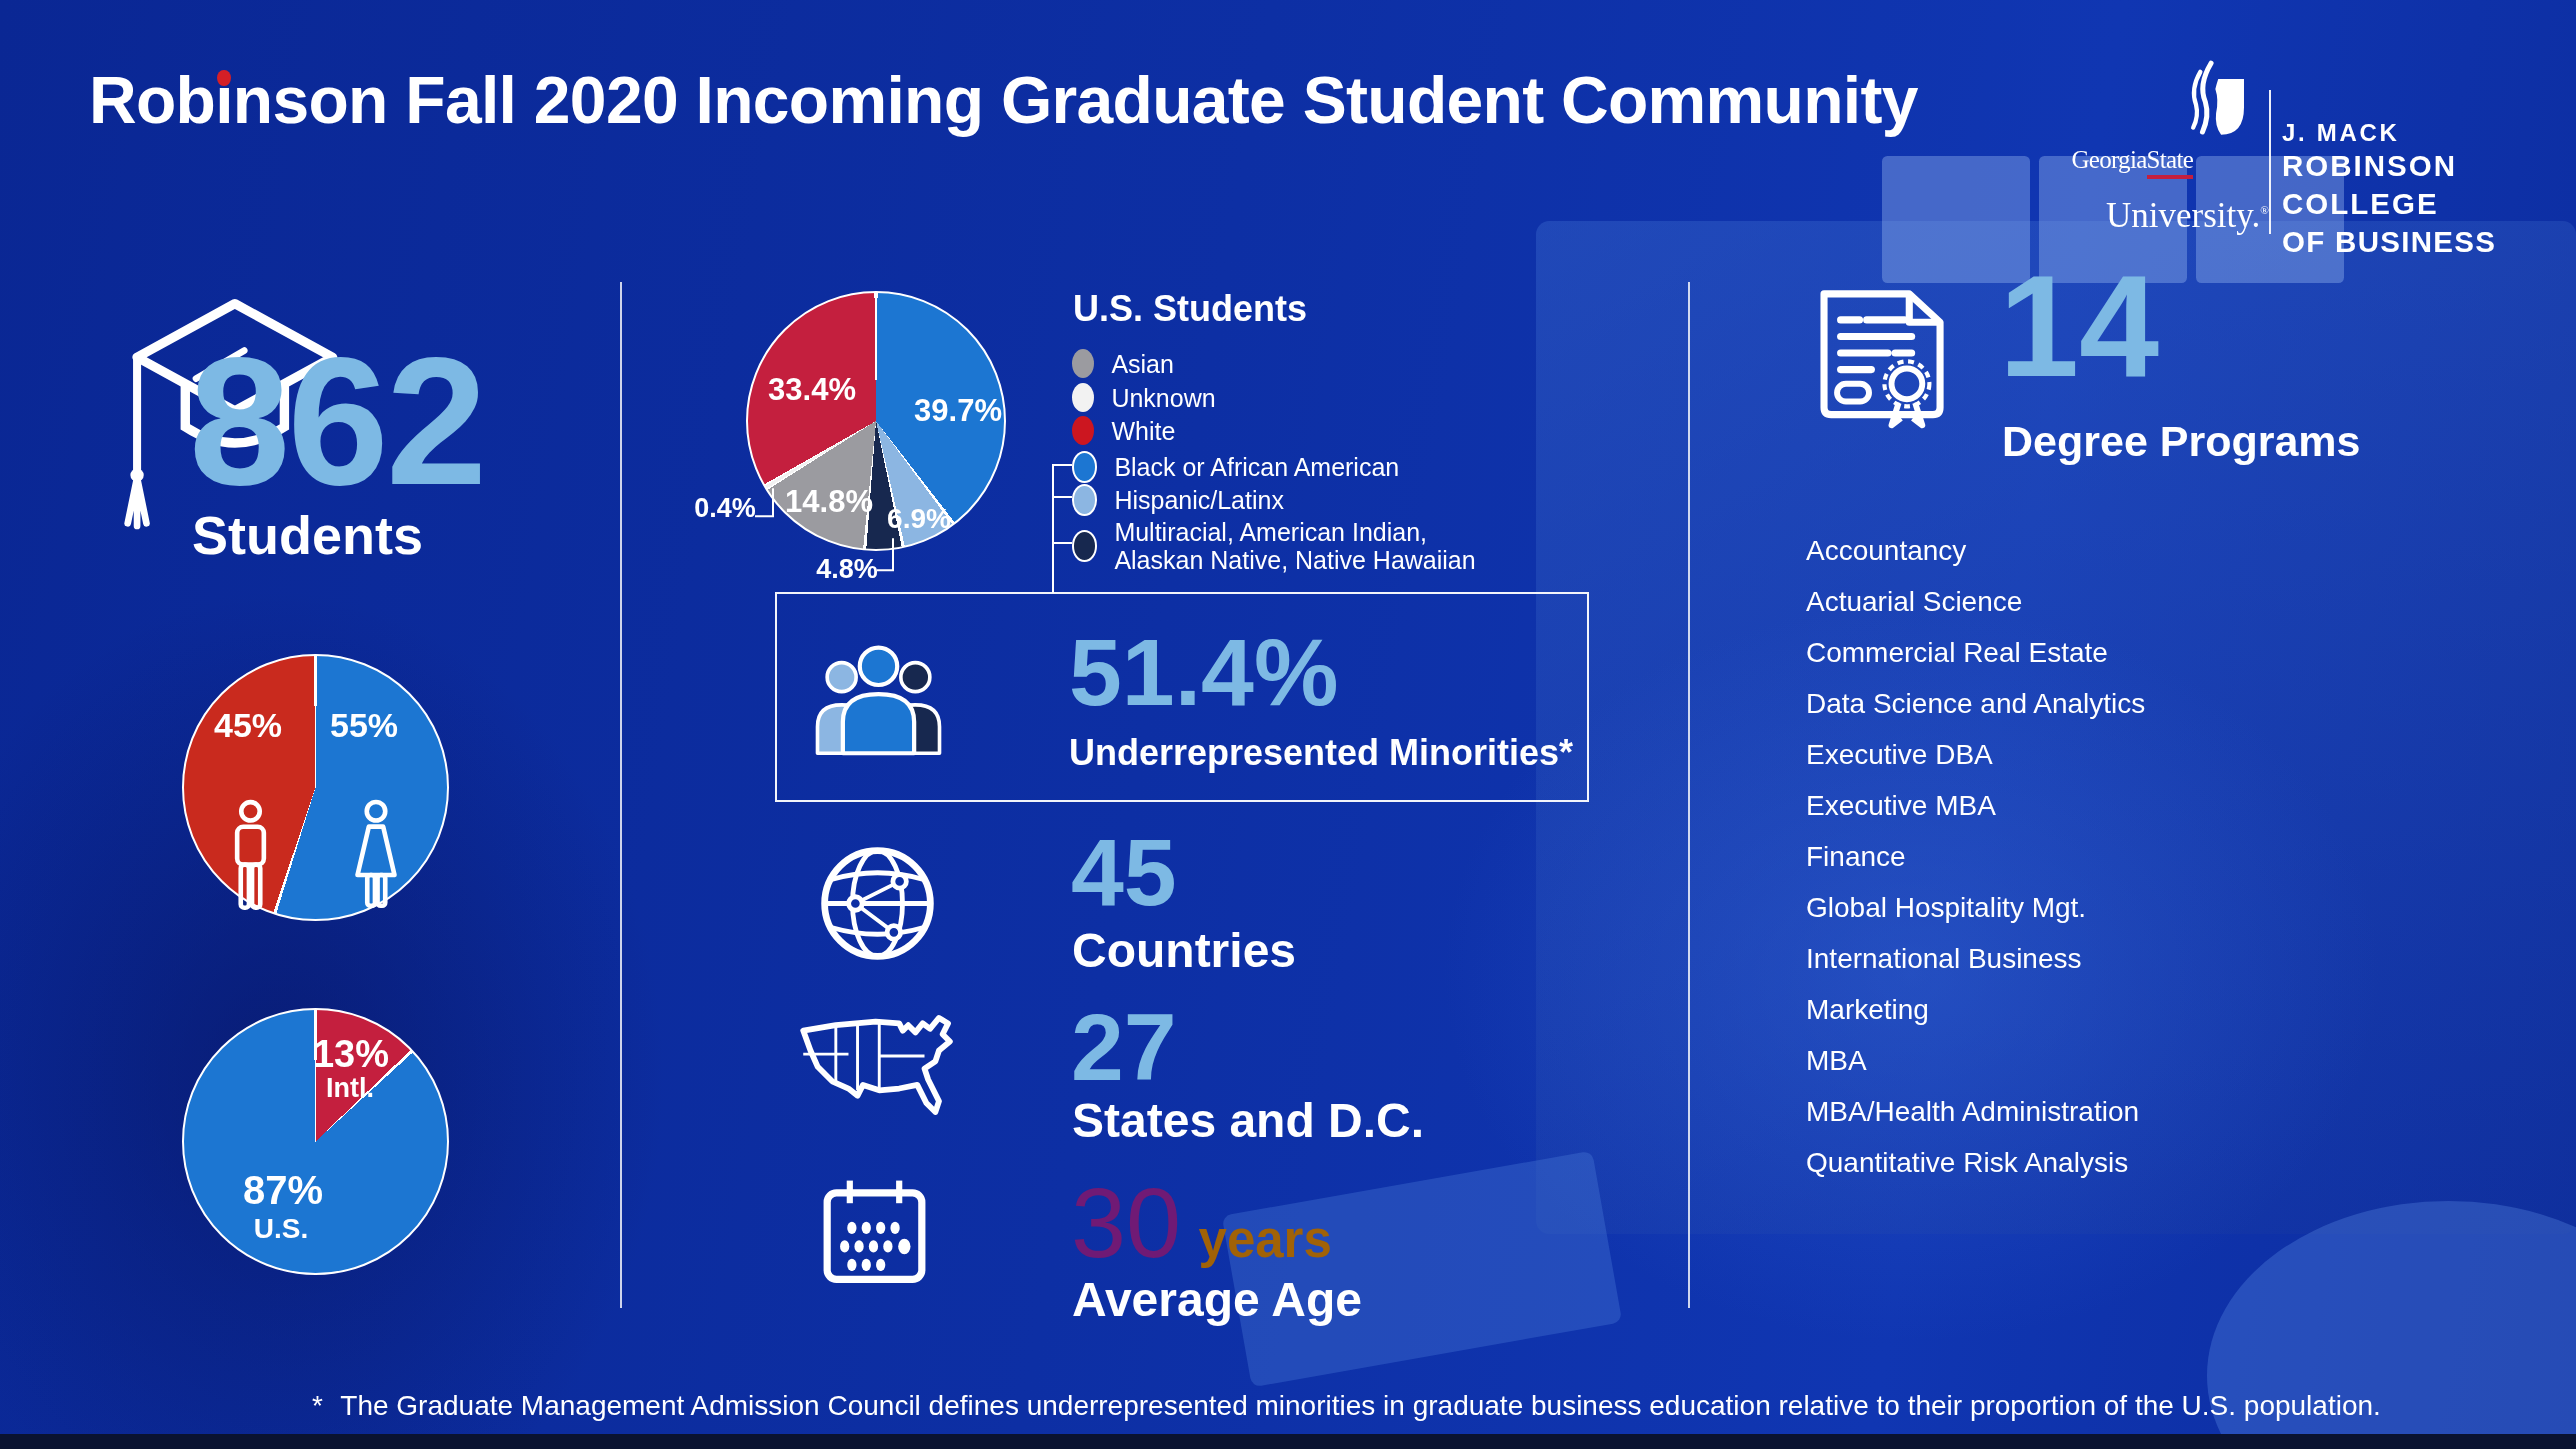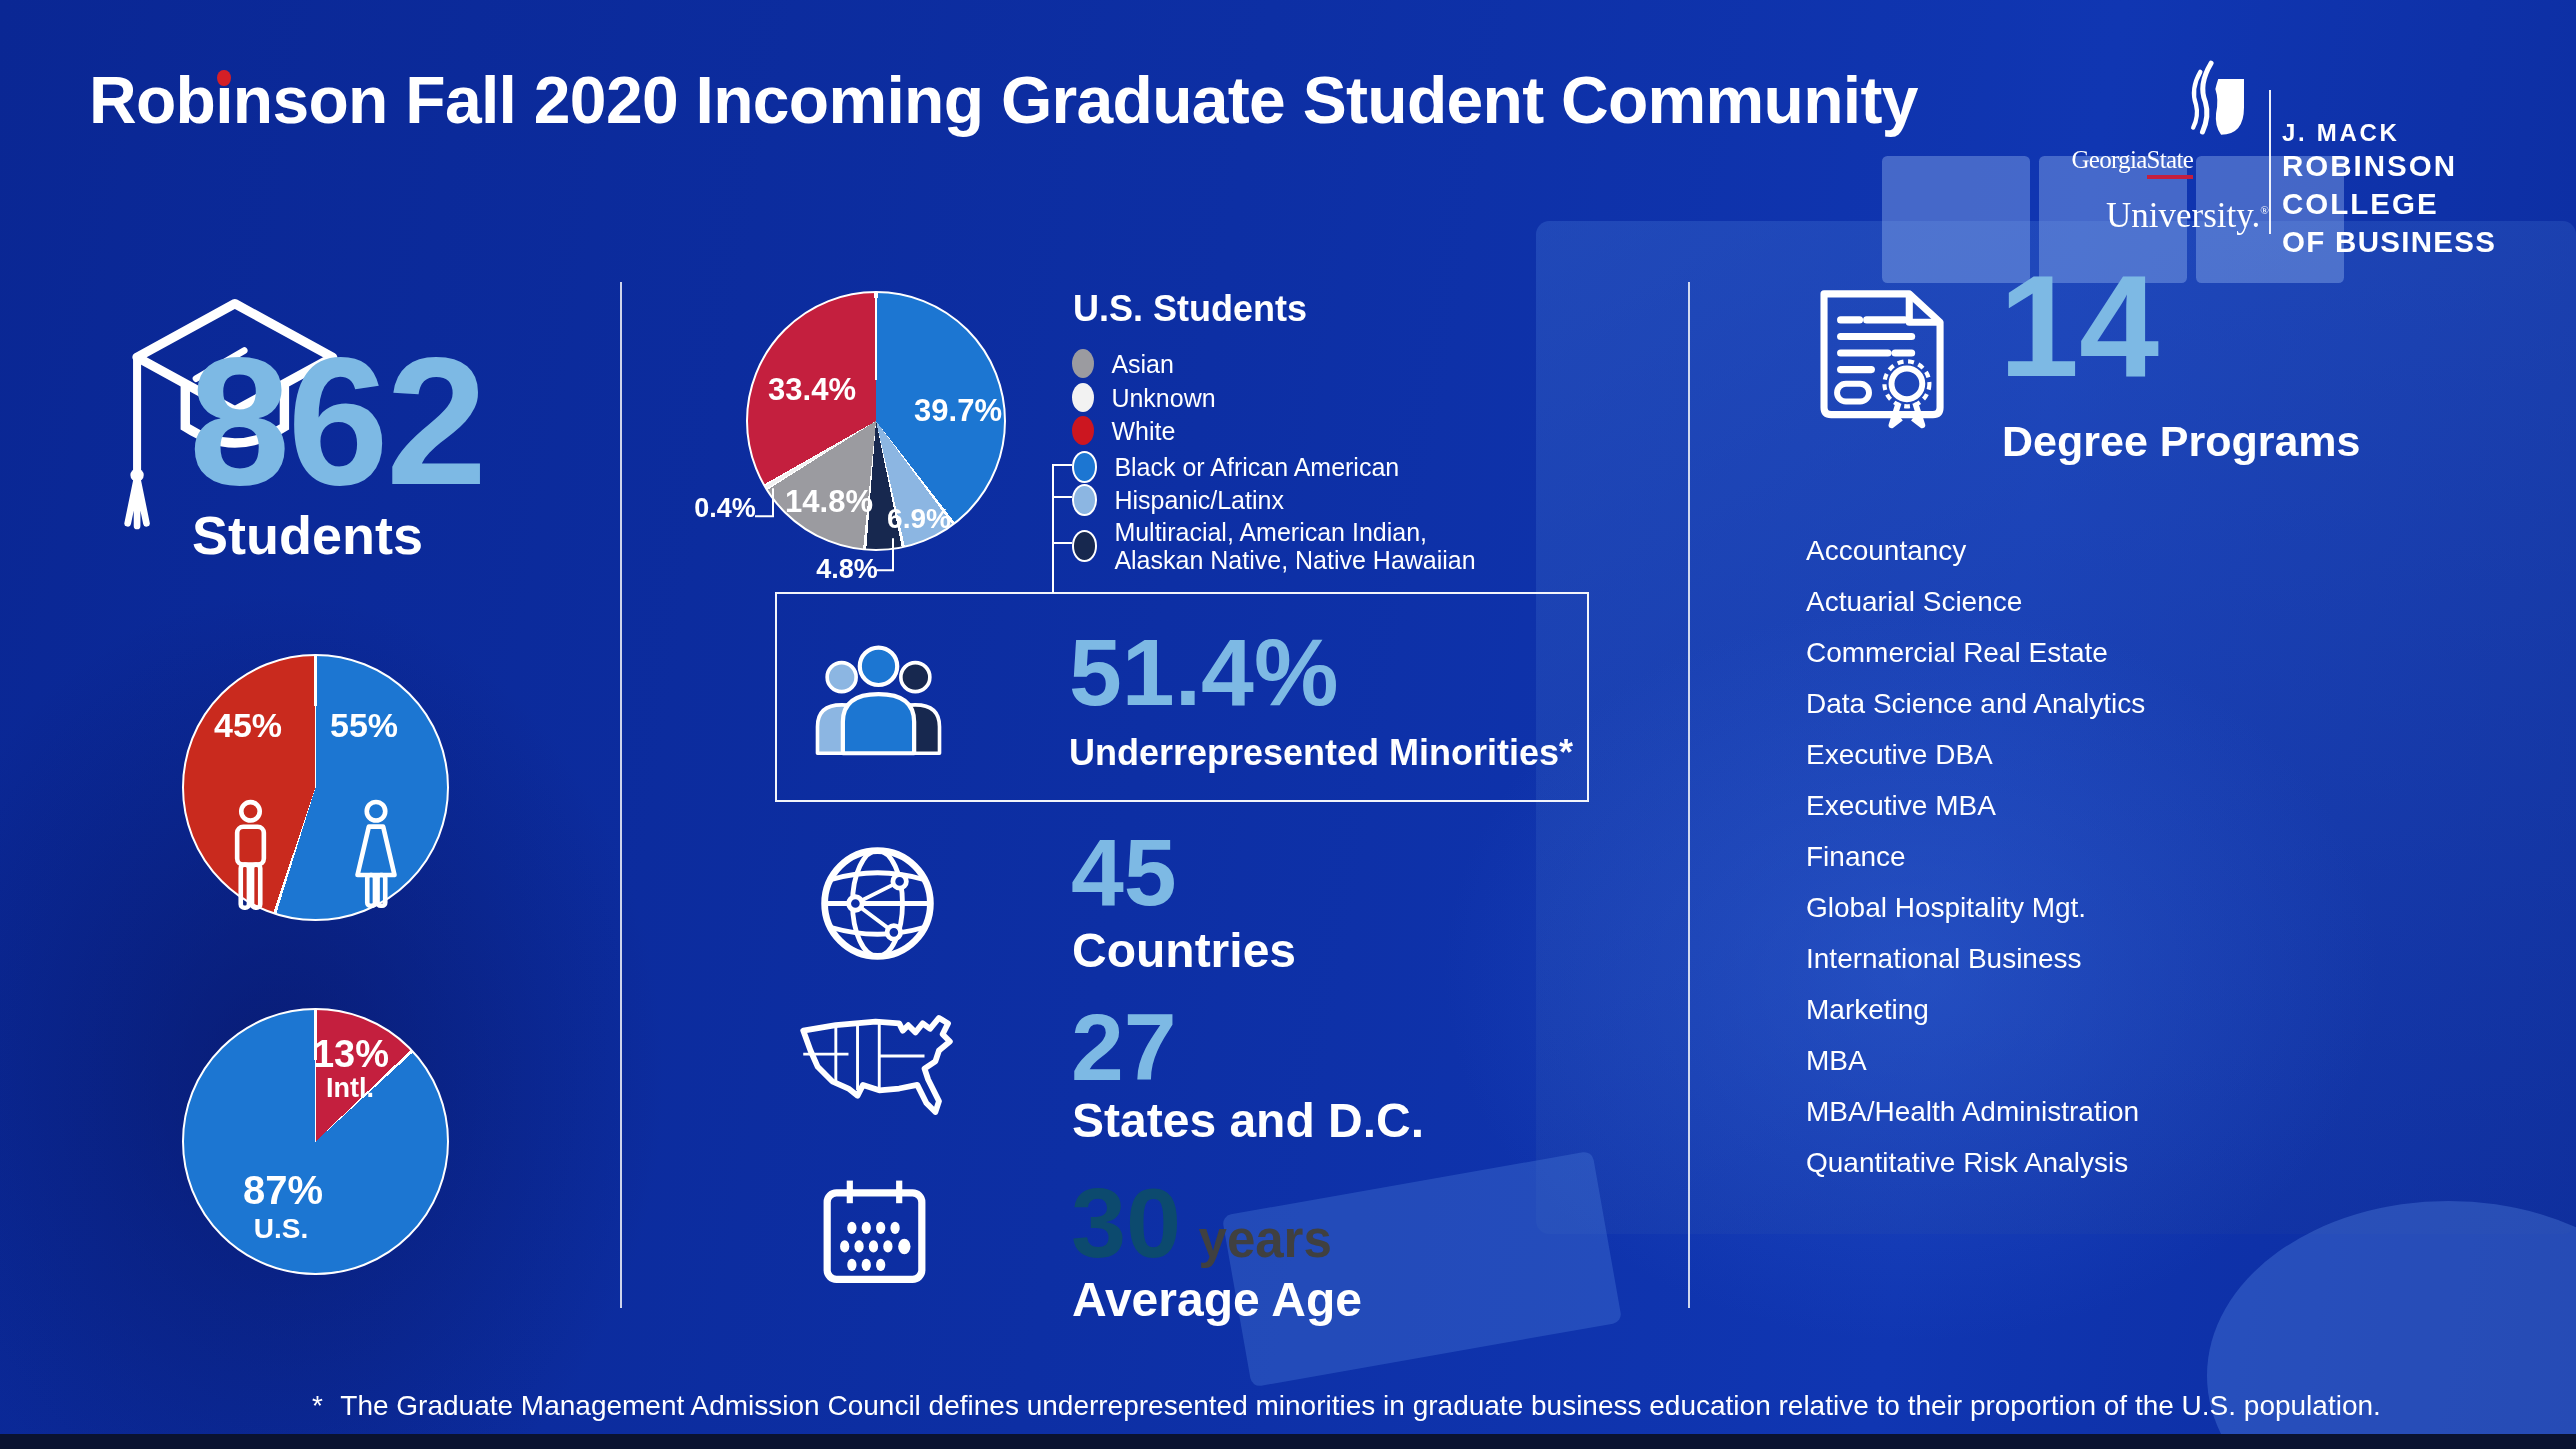--- a/index.html
+++ b/index.html
@@ -62,22 +62,22 @@
   .urm-value{position:absolute;left:292px;top:31px;font-size:95px;line-height:1;font-weight:700;color:#7db9e4;}
   .urm-label{position:absolute;left:292px;top:138px;font-size:36px;font-weight:700;}
   
   .stat-num{font-size:95px;line-height:1;font-weight:700;color:#7db9e4;}
   .stat-label{font-size:48px;font-weight:700;}
   .n-countries{left:1071px;top:825px;}
   .l-countries{left:1072px;top:923px;}
   .n-states{left:1071px;top:1000px;}
   .l-states{left:1072px;top:1093px;}
   .age-row{left:1071px;top:1173px;display:flex;align-items:baseline;gap:17.4px;}
-  .age-num{font-size:99px;line-height:1;font-weight:700;color:#0c4a6e;}
-  .age-unit{font-size:51px;font-weight:700;color:#404040;}
+  .age-num{font-size:99px;line-height:1;font-weight:400;color:#701a75;}
+  .age-unit{font-size:51px;font-weight:700;color:#a16207;}
   .l-age{left:1072px;top:1272px;}
   
   .deg-count{left:1999px;top:255px;font-size:144px;line-height:1;font-weight:700;color:#7db9e4;}
   .deg-title{left:2002px;top:417px;font-size:43px;font-weight:700;}
   .deg-list{left:1806px;top:525px;}
   .deg-item{height:51px;line-height:51px;font-size:28px;white-space:nowrap;}
   
   .footnote{left:312px;top:1390px;font-size:28px;white-space:nowrap;}
   .footnote .marker{margin-right:17.4px;}
   svg{display:block;overflow:visible;}

